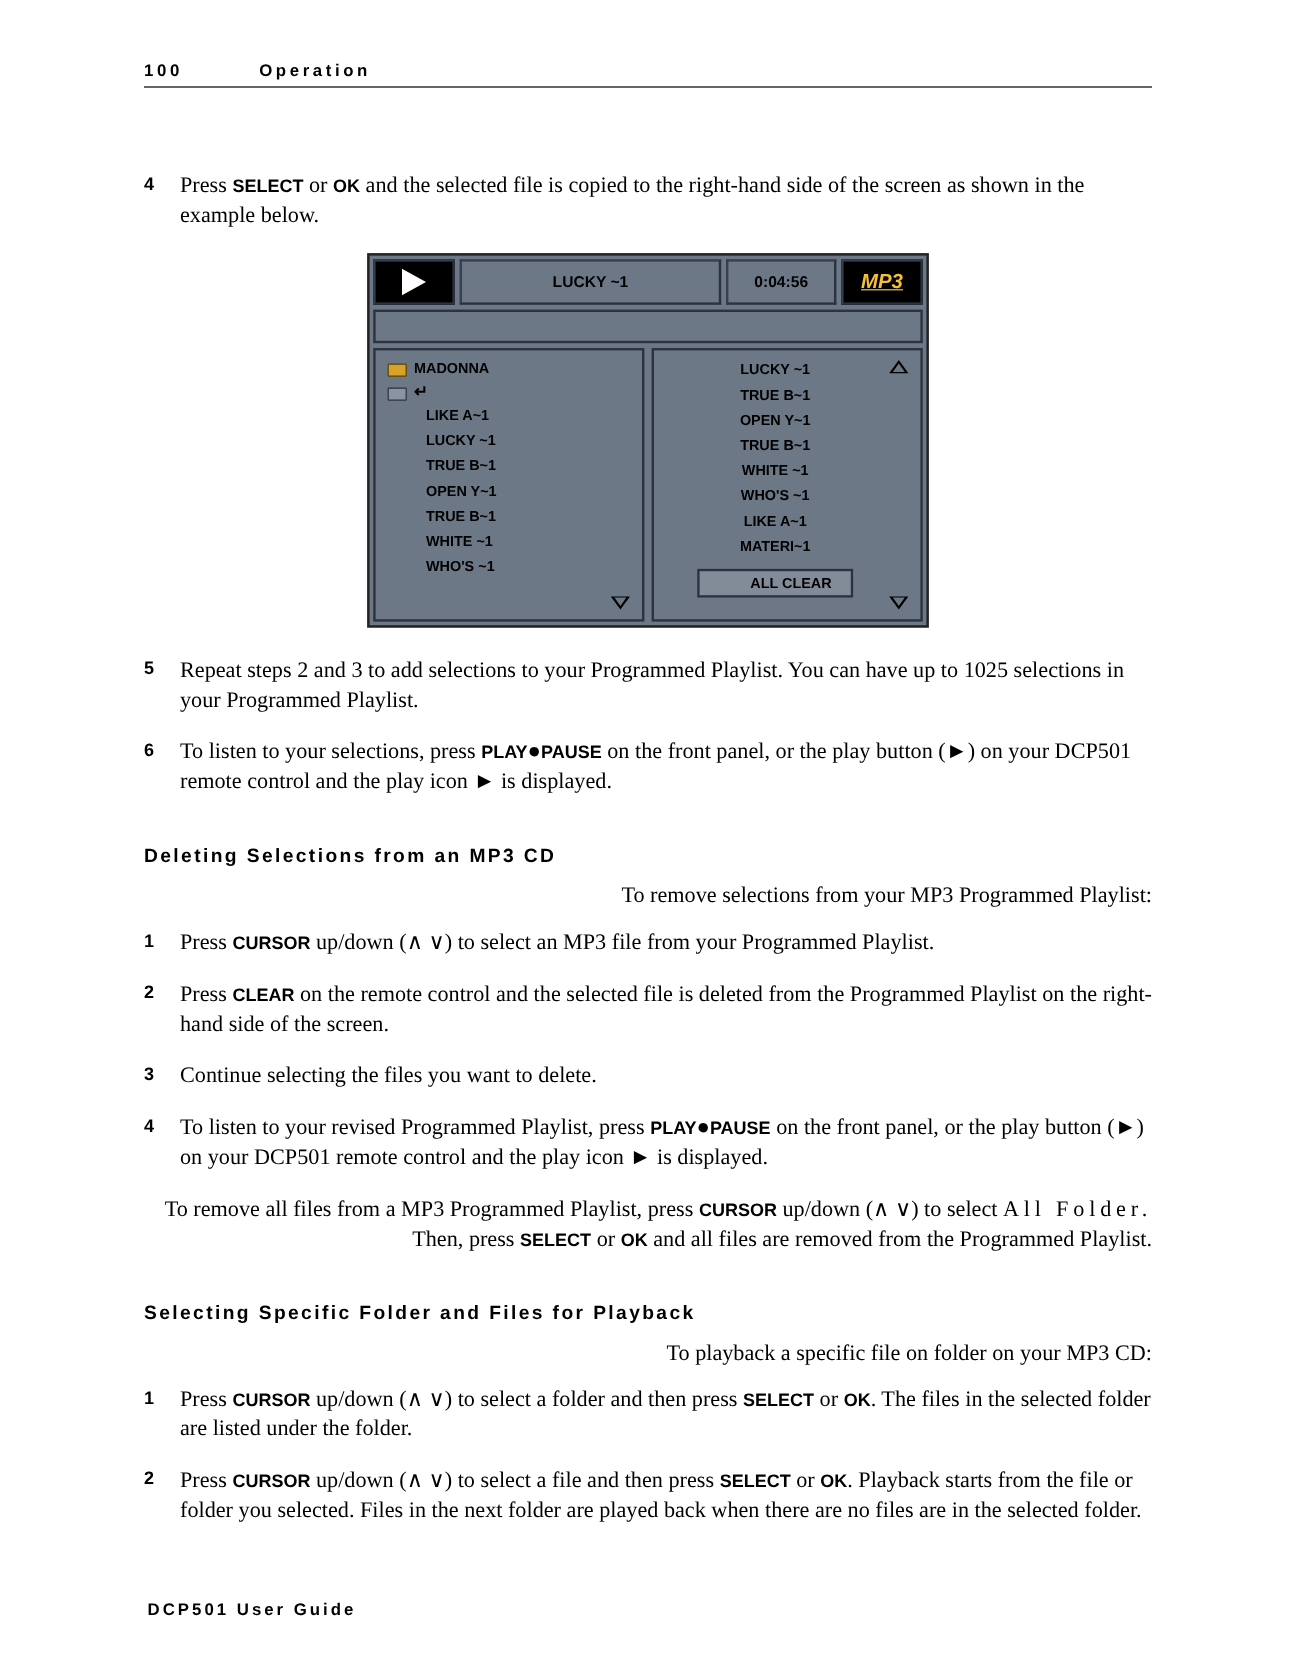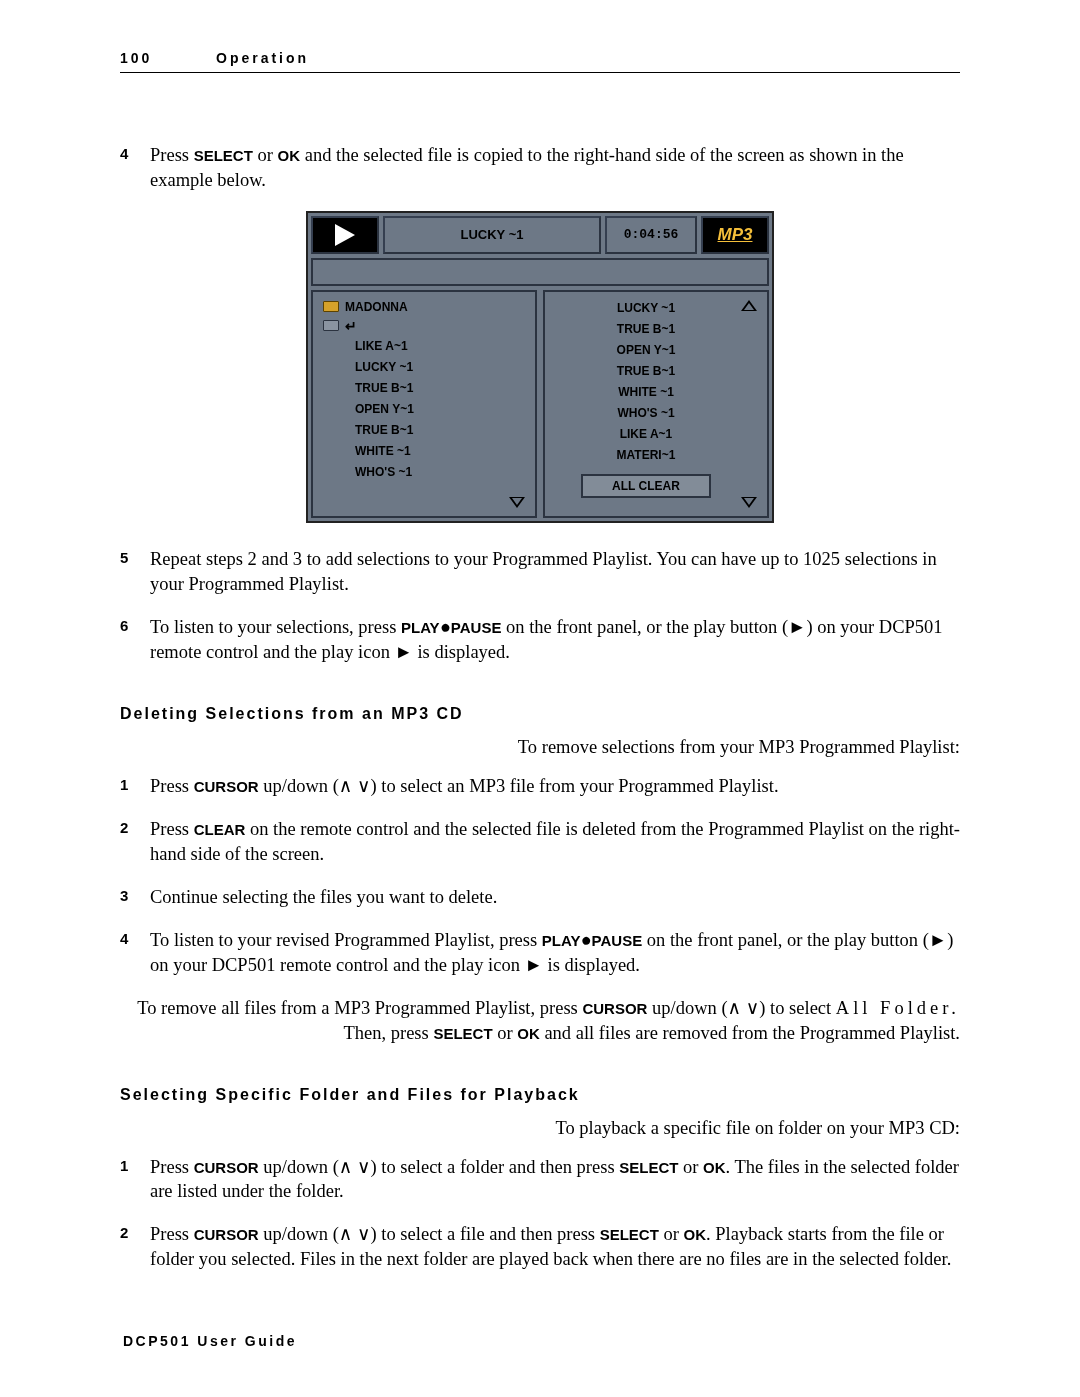--- a/index.html
+++ b/index.html
@@ -82,21 +82,21 @@
     border-top-color: #353f50;
     border-left-color: #353f50;
     background: #6d7886;
     display: flex;
     align-items: center;
     justify-content: center;
     height: 38px;
   }
   .dev-play { width: 68px; background: #000; }
   .dev-title { flex: 1; font-family: Arial, sans-serif; font-weight: bold; font-size: 13px; color: #000; }
-  .dev-time { width: 92px; font-family: Liberation Mono, monospace; font-weight: bold; font-size: 13px; color: #000; }
+  .dev-time { width: 92px; font-family: Liberation Sans, sans-serif; font-weight: bold; font-size: 13px; color: #000; }
   .dev-logo { width: 68px; background: #000; }
   .dev-spacer { height: 28px; border: 2px solid #2b3340; background: #6d7886; margin-bottom: 4px; }
   .dev-cols { display: flex; gap: 6px; height: 228px; }
   .dev-left, .dev-right {
     flex: 1;
     border: 2px solid #2b3340;
     background: #6d7886;
     position: relative;
     padding: 6px 6px;
   }
@@ -106,21 +106,21 @@
   .dev-right-list { flex: 1; }
   .dev-scroll {
     width: 20px;
     display: flex;
     flex-direction: column;
     justify-content: space-between;
     padding: 2px 0;
   }
   .folder-row {
     display: flex;
-    align-items: center;
+    align-items: flex-end;
     gap: 6px;
     font-family: Arial, sans-serif;
     font-weight: bold;
     font-size: 12px;
     color: #000;
     padding: 2px 0 2px 4px;
   }
   .track-row {
     font-family: Arial, sans-serif;
     font-weight: bold;
@@ -134,26 +134,26 @@
     font-family: Arial, sans-serif;
     font-weight: bold;
     font-size: 12px;
     color: #000;
     padding: 3.5px 0;
   }
   .allclear {
     margin: 8px 30px 0 30px;
     border: 2px solid #2b3340;
     background: #828c98;
-    text-align: center;
+    text-align: right;
     font-family: Arial, sans-serif;
     font-weight: bold;
     font-size: 12px;
     color: #000;
-    padding: 3px 0;
+    padding: 3px 16px;
   }
   .tri-play {
     width: 0; height: 0;
     border-top: 11px solid transparent;
     border-bottom: 11px solid transparent;
     border-left: 20px solid #fff;
   }
   .mp3-logo {
     font-family: Arial, sans-serif;
     font-weight: bold;

